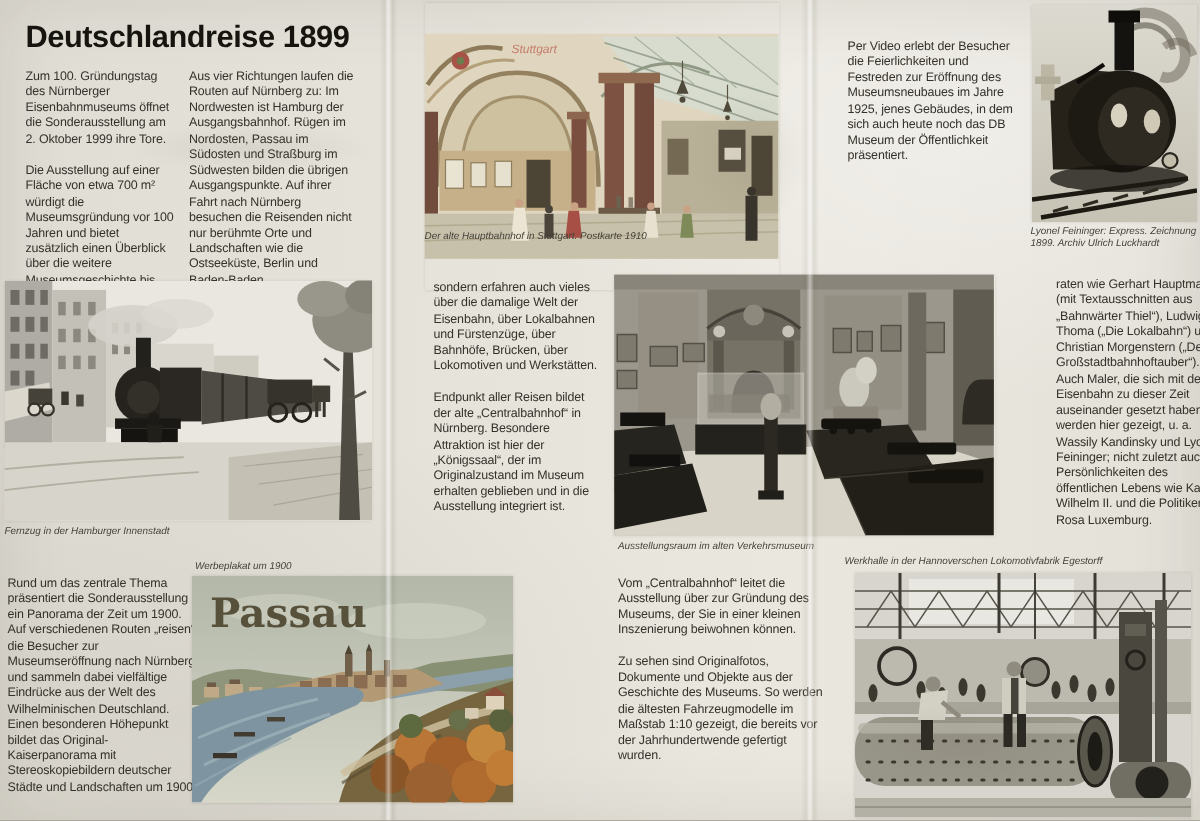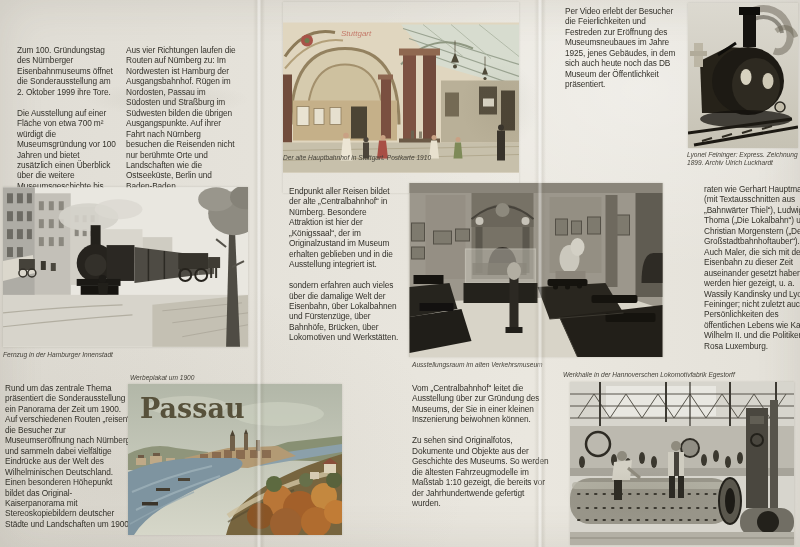--- a/index.html
+++ b/index.html
@@ -24,20 +24,21 @@
   .fold{position:absolute;top:0;bottom:0;width:12px;pointer-events:none;z-index:40;
     background:linear-gradient(90deg,rgba(110,104,86,0) 0%,rgba(110,104,86,0.10) 28%,rgba(255,255,255,0.45) 50%,rgba(110,104,86,0.13) 72%,rgba(110,104,86,0) 100%);}
   .ghost{position:absolute;pointer-events:none;z-index:1;
     background:radial-gradient(ellipse,rgba(92,85,66,0.085),rgba(92,85,66,0) 70%);}
 </style>
 </head>
 <body>
 
 <div id="page">
 
+  <h1 class="title">Deutschlandreise 1899</h1>
 
   <div class="col" style="left:17px;top:45px;width:99px;">
     <p>Zum 100. Gründungstag des Nürnberger Eisenbahnmuseums öffnet die Sonderausstellung am 2. Oktober 1999 ihre Tore.</p>
     <p>Die Ausstellung auf einer Fläche von etwa 700 m² würdigt die Museumsgründung vor 100 Jahren und bietet zusätzlich einen Überblick über die weitere Museumsgeschichte bis heute.</p>
   </div>
 
   <div class="col" style="left:126px;top:45px;width:112px;">
     <p>Aus vier Richtungen laufen die Routen auf Nürnberg zu: Im Nordwesten ist Hamburg der Ausgangsbahnhof. Rügen im Nordosten, Passau im Südosten und Straßburg im Südwesten bilden die übrigen Ausgangspunkte. Auf ihrer Fahrt nach Nürnberg besuchen die Reisenden nicht nur berühmte Orte und Landschaften wie die Ostseeküste, Berlin und Baden-Baden,</p>
   </div>
 
@@ -96,21 +97,21 @@
         <rect x="214" y="108" width="8" height="30" fill="#38332b"></rect>
           <circle cx="218" cy="105" r="3" fill="#38332b"></circle>
         <rect x="128" y="108" width="3" height="8" fill="#6b6350"></rect>
           <rect x="136" y="109" width="3" height="7" fill="#8c8470"></rect>
       </g>
       <text x="58" y="13" font-size="8" font-style="italic" fill="rgba(178,62,50,0.6)">Stuttgart</text>
     </svg>
   </figure>
   <div class="caption" style="left:283px;top:154px;width:200px;">Der alte Hauptbahnhof in Stuttgart. Postkarte 1910</div>
 
-  <div class="col" style="left:565px;top:6px;width:118px;">
+  <div class="col" style="left:565px;top:25px;width:118px;">
     <p style="margin-bottom:0;">Per Video erlebt der Besucher die Feierlichkeiten und Festreden zur Eröffnung des Museumsneubaues im Jahre 1925, jenes Gebäudes, in dem sich auch heute noch das DB Museum der Öffentlichkeit präsentiert.</p>
   </div>
 
   <figure class="fig" style="left:688px;top:3px;width:110px;height:145px;margin:0;">
     <svg viewBox="0 0 110 145">
       <defs>
         <linearGradient id="fg" x1="0" y1="0" x2="0" y2="1">
           <stop offset="0" stop-color="#dcd9d0"></stop>
             <stop offset="1" stop-color="#c6c2b4"></stop>
         </linearGradient>
@@ -208,22 +209,22 @@
       <path d="M224,160 L227,44 L233,44 L238,160 Z" fill="#4f4c44"></path>
       <ellipse cx="232" cy="26" rx="26" ry="22" fill="#8e8b81"></ellipse>
       <ellipse cx="214" cy="12" rx="18" ry="12" fill="#99968c"></ellipse>
       <ellipse cx="244" cy="10" rx="16" ry="12" fill="#858278"></ellipse>
       <path d="M224,60 l-10,-8 M230,80 l12,-6" stroke="#55524a" stroke-width="2"></path>
     </svg>
   </figure>
   <div class="caption" style="left:3px;top:351px;width:220px;">Fernzug in der Hamburger Innenstadt</div>
 
   <div class="col" style="left:289px;top:186px;width:113px;">
+    <p>sondern erfahren auch vieles über die damalige Welt der Eisenbahn, über Lokalbahnen und Fürstenzüge, über Bahnhöfe, Brücken, über Lokomotiven und Werkstätten.</p>
     <p>Endpunkt aller Reisen bildet der alte „Centralbahnhof“ in Nürnberg. Besondere Attraktion ist hier der „Königssaal“, der im Originalzustand im Museum erhalten geblieben und in die Ausstellung integriert ist.</p>
-    <p>sondern erfahren auch vieles über die damalige Welt der Eisenbahn, über Lokalbahnen und Fürstenzüge, über Bahnhöfe, Brücken, über Lokomotiven und Werkstätten.</p>
   </div>
 
   <figure class="fig" style="left:409px;top:183px;width:254px;height:174px;margin:0;">
     <svg viewBox="0 0 253 174">
       <rect width="253" height="174" fill="#9c978c"></rect>
       <rect x="0" y="0" width="253" height="10" fill="#8a857a"></rect>
       <rect x="140" y="14" width="52" height="76" fill="#948f83"></rect>
       <rect x="16" y="12" width="40" height="84" fill="#958f84"></rect>
       <g fill="#7e7a6e" stroke="#545047" stroke-width="1">
         <rect x="2" y="40" width="13" height="18"></rect>

